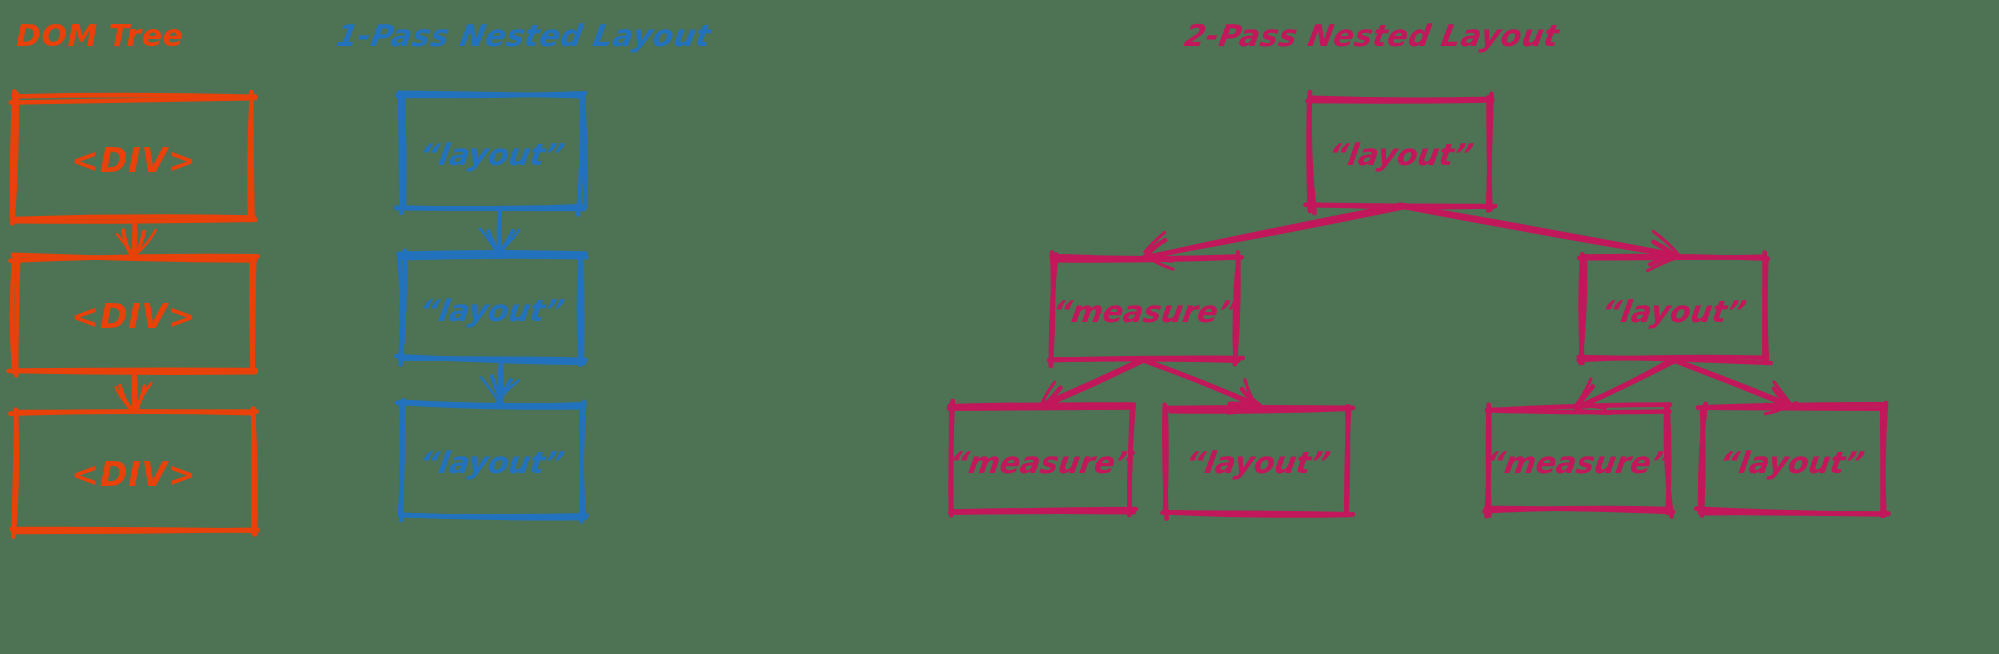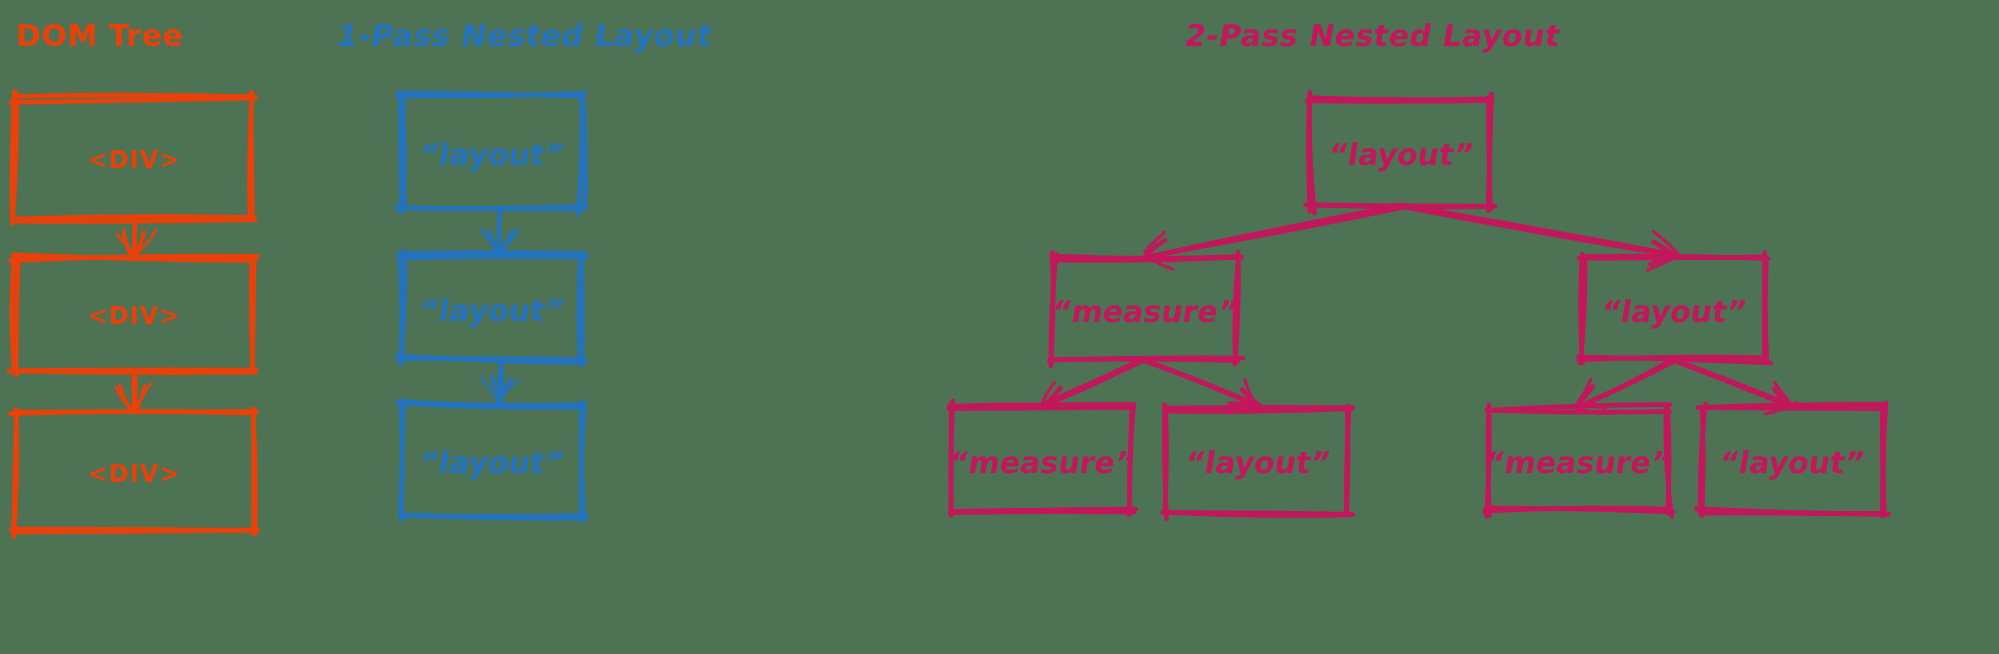--- a/index.html
+++ b/index.html
@@ -2,40 +2,40 @@
 <html><head>
 <meta charset="utf-8">
 <style>
   html,body{margin:0;padding:0;}
   body{
     width:1999px;height:654px;
     background:#4e7254;
     font-family:"DejaVu Sans",sans-serif;
     overflow:hidden;
   }
-  #stage{position:relative;width:1999px;height:654px;}
+  #stage{position:relative;width:1999px;height:654px;font-style:italic;}
   svg.layer{position:absolute;left:0;top:0;width:1999px;height:654px;}
   .title{
     position:absolute;
     font-family:"DejaVu Sans",sans-serif;
     font-weight:700;
     font-size:30px;
     letter-spacing:0.5px;
     white-space:nowrap;
   }
   .title.skew{transform:skewX(-10deg);}
   .boxlabel{
     position:absolute;
     font-family:"DejaVu Sans",sans-serif;
     font-weight:700;
     white-space:nowrap;
     text-align:center;
     transform:translate(-50%,-50%);
   }
-  .lbl-div{font-size:24px;letter-spacing:1px;}
+  .lbl-div{font-size:33px;letter-spacing:1px;}
   .lbl-layout{font-size:30px;transform:translate(-50%,-50%) skewX(-9deg);}
 </style>
 </head>
 <body>
 
 <div id="stage">
   <svg class="layer" id="draw-layer" viewBox="0 0 1999 654" xmlns="http://www.w3.org/2000/svg">
       <g></g>
       <path d="M13.788806455396116,96.45210413117893 Q129.80474314300344,93.71084293907508 255.6050028046593,96.80833263243548" fill="none" stroke="#e8420a" stroke-width="4.6" stroke-linecap="round" stroke-linejoin="round"></path>
       <path d="M251.69923016475514,93.52146969493478 Q248.38255851927212,160.3484791185148 250.00643505454065,220.29642665144056" fill="none" stroke="#e8420a" stroke-width="4.6" stroke-linecap="round" stroke-linejoin="round"></path>

